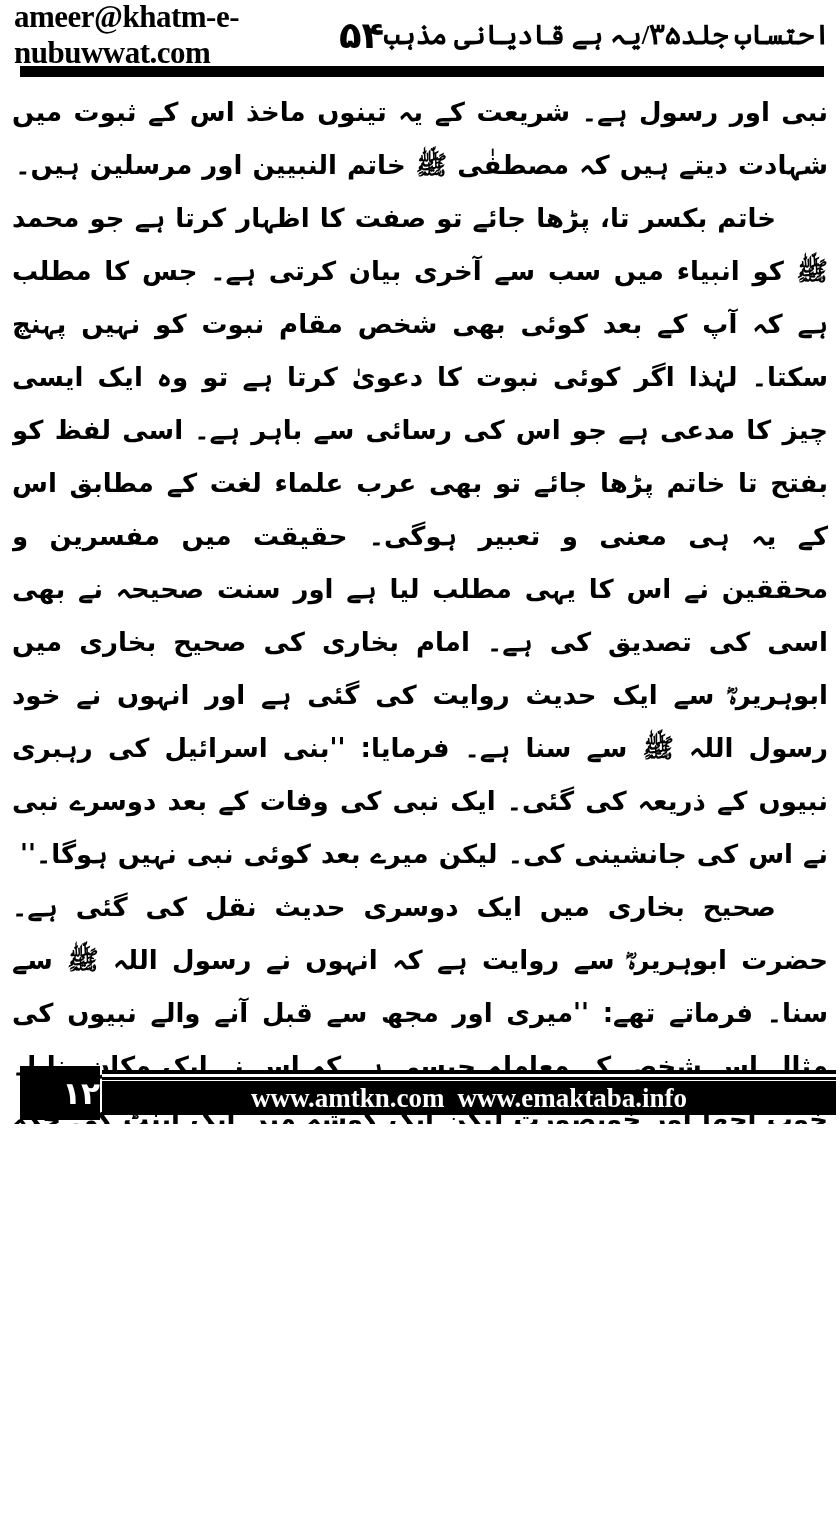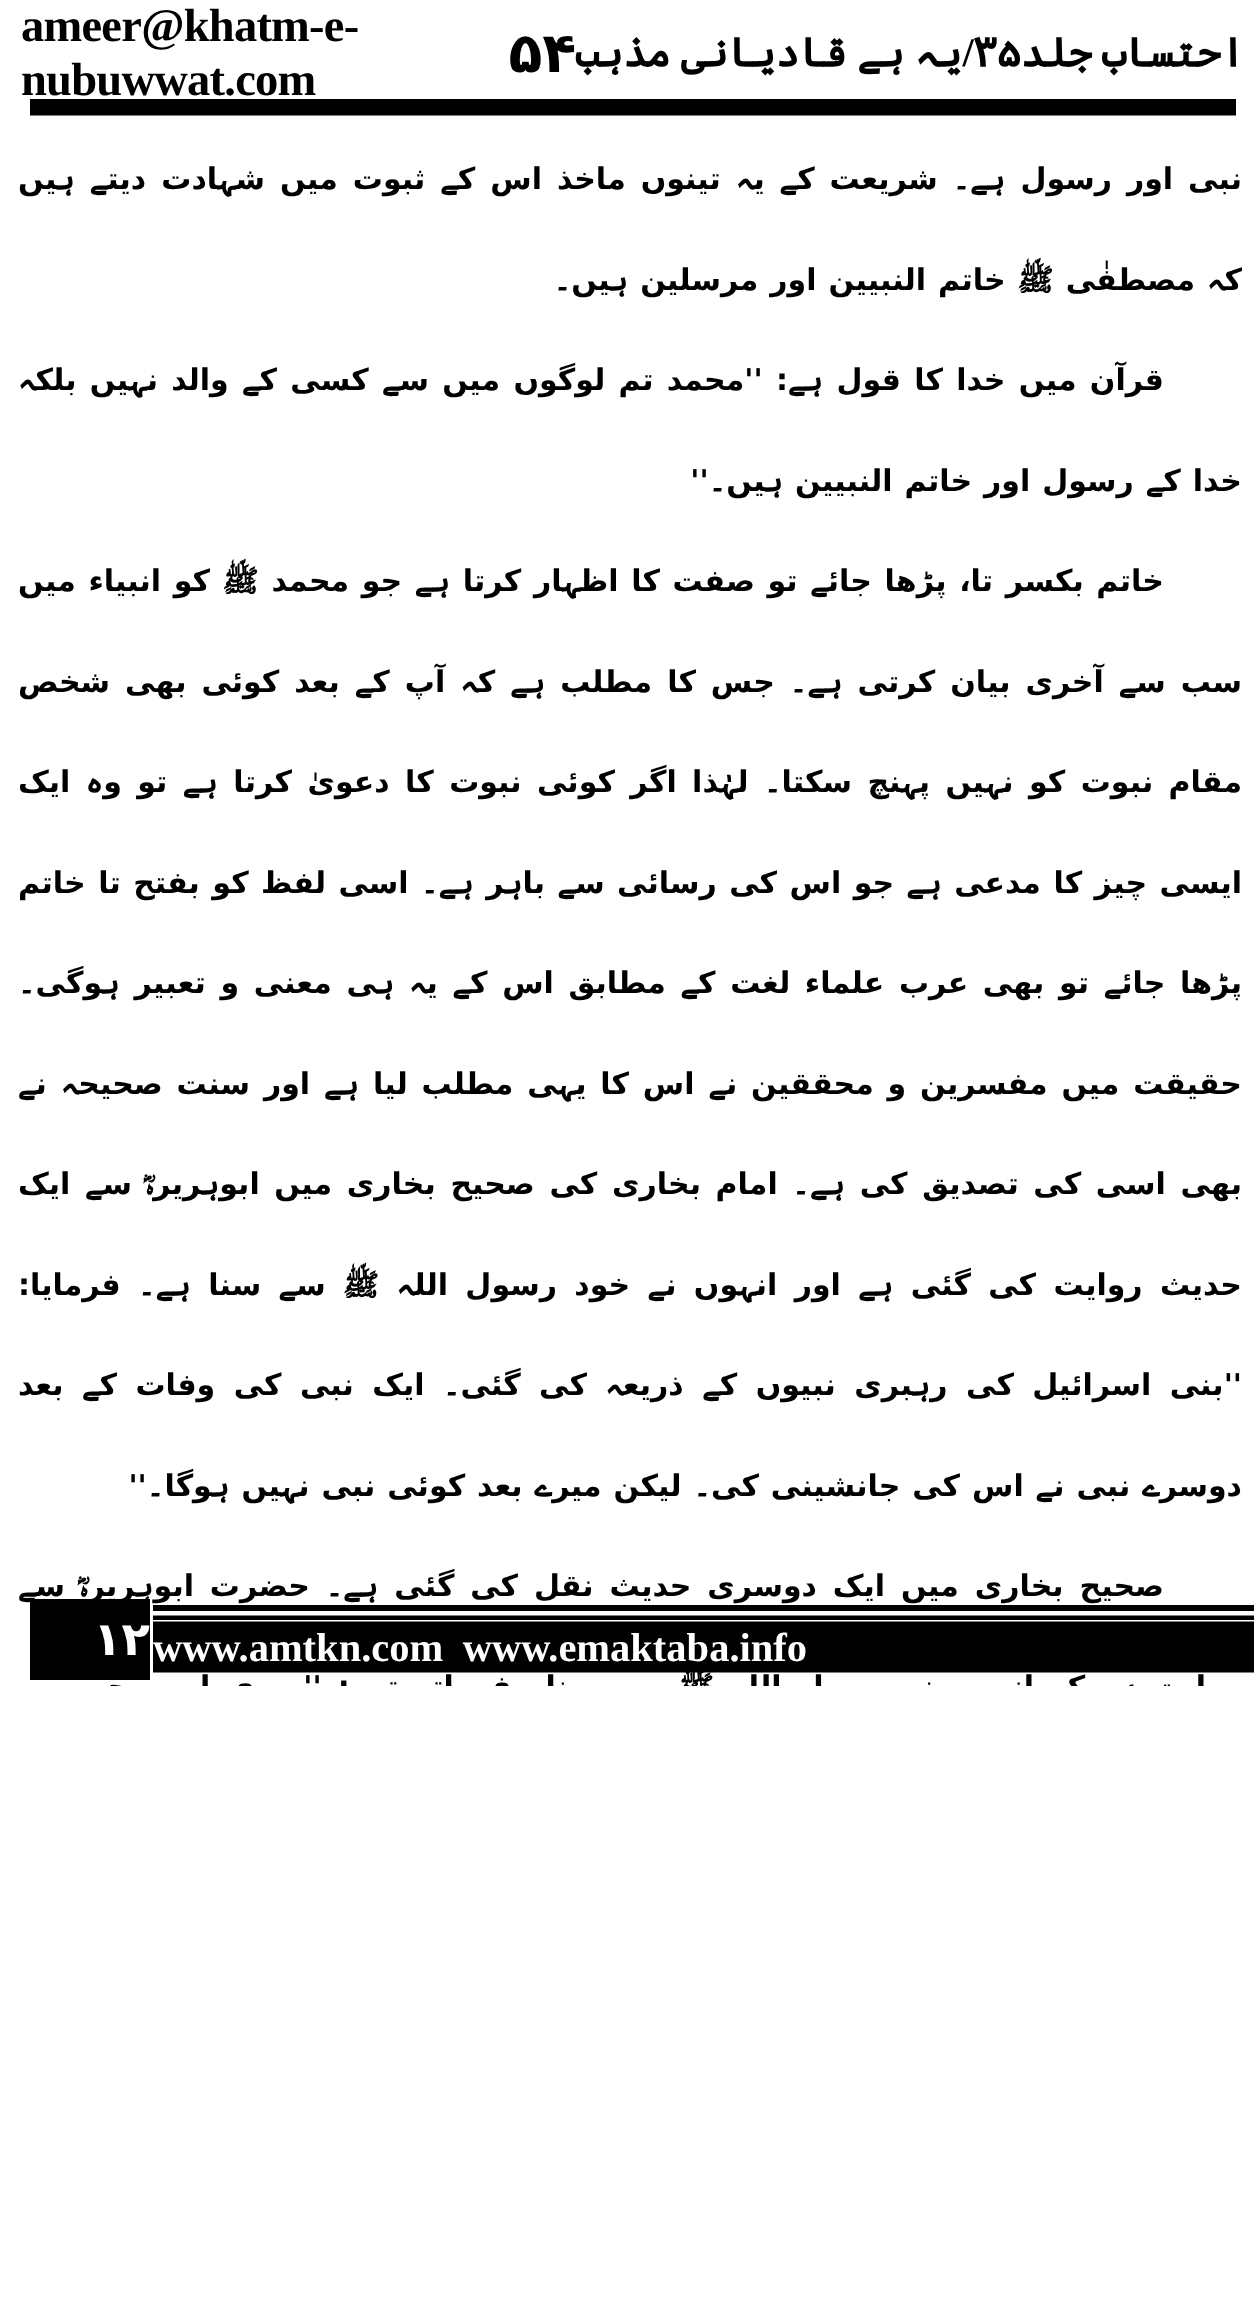--- a/index.html
+++ b/index.html
@@ -50,22 +50,22 @@
   }
   
   .body-text {
     position: absolute;
     top: 86px; left: 12px; right: 12px;
     height: 1392px;
     overflow: hidden;
     direction: rtl;
     text-align: justify;
     font-weight: bold;
-    font-size: 20px;
-    line-height: 67px;
+    font-size: 26px;
+    line-height: 53px;
     word-spacing: 1px;
   }
   .para { margin: 0; }
   .para.indent { text-indent: 52px; }
   
   .footer {
     position: absolute;
     left: 0; right: 0; bottom: 0;
     height: 62px;
   }
@@ -88,20 +88,21 @@
   .fline1 { height: 4px; background: #000; }
   .fgap1  { height: 3px; background: #fff; }
   .fline2 { height: 3px; background: #000; }
   .fgap2  { height: 1px; background: #fff; }
   .footer-bar {
     height: 34px;
     background: #000;
     color: #fff;
     display: flex;
     align-items: center;
+    justify-content: center;
     gap: 13px;
     font-family: "Liberation Serif", serif;
     font-weight: bold;
     font-size: 27px;
     white-space: nowrap;
   }
   .footer-bar span { color: #fff; }
 </style>
 </head>
 <body>
@@ -111,21 +112,20 @@
   <div class="header">
     <span class="email">ameer@khatm-e-nubuwwat.com</span>
     <span class="pagenum-top">۵۴</span>
     <span class="book-title">احتساب جلد۳۵/یہ ہے قادیانی مذہب</span>
   </div>
 
   <div class="header-rule"></div>
 
   <div class="body-text">
     <p class="para">نبی اور رسول ہے۔ شریعت کے یہ تینوں ماخذ اس کے ثبوت میں شہادت دیتے ہیں کہ مصطفٰی ﷺ خاتم النبیین اور مرسلین ہیں۔</p>
-    <p class="para indent">قرآن میں خدا کا قول ہے: ''محمد تم لوگوں میں سے کسی کے والد نہیں بلکہ خدا کے رسول اور خاتم النبیین ہیں۔''</p>
     <p class="para indent">خاتم بکسر تا، پڑھا جائے تو صفت کا اظہار کرتا ہے جو محمد ﷺ کو انبیاء میں سب سے آخری بیان کرتی ہے۔ جس کا مطلب ہے کہ آپ کے بعد کوئی بھی شخص مقام نبوت کو نہیں پہنچ سکتا۔ لہٰذا اگر کوئی نبوت کا دعویٰ کرتا ہے تو وہ ایک ایسی چیز کا مدعی ہے جو اس کی رسائی سے باہر ہے۔ اسی لفظ کو بفتح تا خاتم پڑھا جائے تو بھی عرب علماء لغت کے مطابق اس کے یہ ہی معنی و تعبیر ہوگی۔ حقیقت میں مفسرین و محققین نے اس کا یہی مطلب لیا ہے اور سنت صحیحہ نے بھی اسی کی تصدیق کی ہے۔ امام بخاری کی صحیح بخاری میں ابوہریرہؓ سے ایک حدیث روایت کی گئی ہے اور انہوں نے خود رسول اللہ ﷺ سے سنا ہے۔ فرمایا: ''بنی اسرائیل کی رہبری نبیوں کے ذریعہ کی گئی۔ ایک نبی کی وفات کے بعد دوسرے نبی نے اس کی جانشینی کی۔ لیکن میرے بعد کوئی نبی نہیں ہوگا۔''</p>
     <p class="para indent">صحیح بخاری میں ایک دوسری حدیث نقل کی گئی ہے۔ حضرت ابوہریرہؓ سے روایت ہے کہ انہوں نے رسول اللہ ﷺ سے سنا۔ فرماتے تھے: ''میری اور مجھ سے قبل آنے والے نبیوں کی مثال اس شخص کے معاملہ جیسی ہے کہ اس نے ایک مکان بنایا۔ خوب اچھا اور خوبصورت لیکن ایک گوشہ میں ایک اینٹ کی جگہ چھوڑ دی۔ لوگ یہ مکان دیکھنے آتے اور مکان کی تعریف و توصیف کرتے۔ مگر کہتے وہ ایک اینٹ کیوں نہ رکھ دیتے تم؟ رسول خدا نے کہا وہ اینٹ میں ہوں اور میں خاتم النبیین ہوں۔'' مسلم کی روایت کے مطابق جابر سے روایت ہے کہ رسول خدا نے کہا: ''اس اینٹ کی جگہ میں ہوں۔ میں آیا اور انبیاء پر مہر لگا دی۔''</p>
 
   </div>
 
   <div class="footer">
     <div class="pagebox">
       <span>۱۲</span>
     </div>
     <div class="footer-right">

